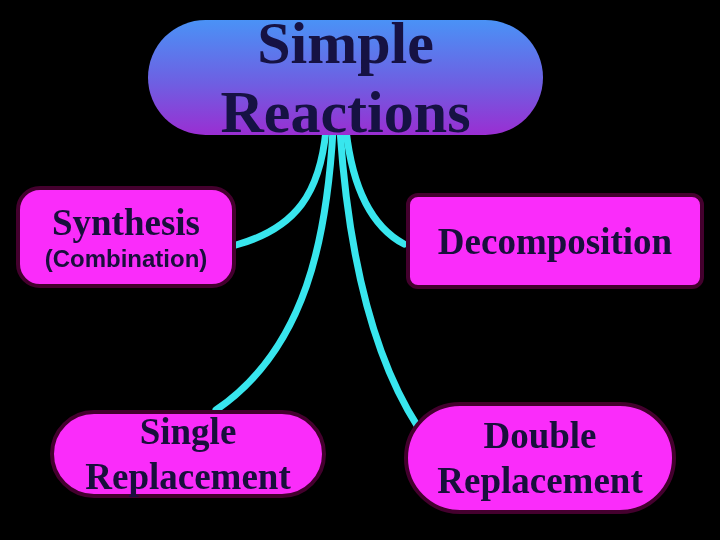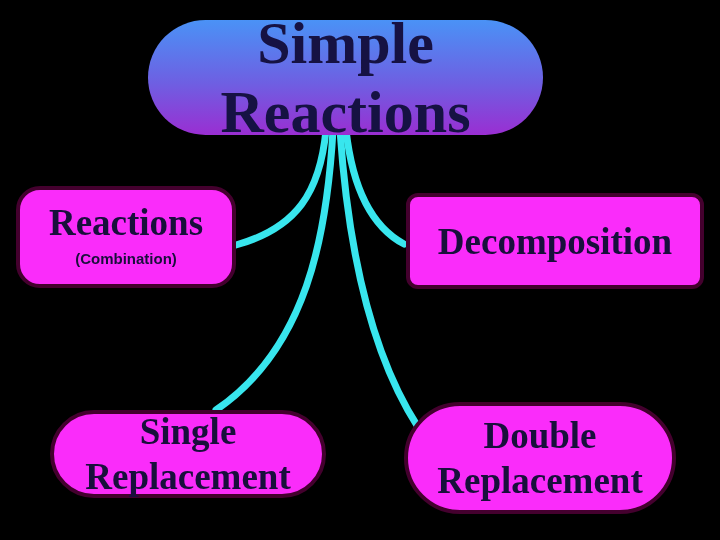--- a/index.html
+++ b/index.html
@@ -61,21 +61,21 @@
     width: 220px;
     height: 102px;
     border-radius: 24px;
   }
   .node-synthesis .label {
     font-size: 37px;
     line-height: 40px;
   }
   .node-synthesis .sublabel {
     font-family: "Liberation Sans", sans-serif;
-    font-size: 15px;
+    font-size: 24px;
     line-height: 25px;
     margin-top: 3px;
   }
   .node-decomposition {
     left: 406px;
     top: 193px;
     width: 298px;
     height: 96px;
     border-radius: 12px;
     font-size: 37px;
@@ -109,21 +109,21 @@
     <path class="connector" d="M 346 130 C 353 192, 374 228, 404 244"></path>
     <path class="connector" d="M 333 130 C 327 235, 307 348, 216 410"></path>
     <path class="connector" d="M 340 130 C 347 235, 367 348, 418 427"></path>
   </svg>
 
   <div class="node title-node">
     <span class="label">Simple Reactions</span>
   </div>
 
   <div class="node magenta node-synthesis">
-    <div class="label">Reactions</div>
+    <div class="label">Synthesis</div>
     <div class="sublabel">(Combination)</div>
   </div>
 
   <div class="node magenta node-decomposition">
     <div class="label">Decomposition</div>
   </div>
 
   <div class="node magenta node-single">
     <div class="label">Single Replacement</div>
   </div>

